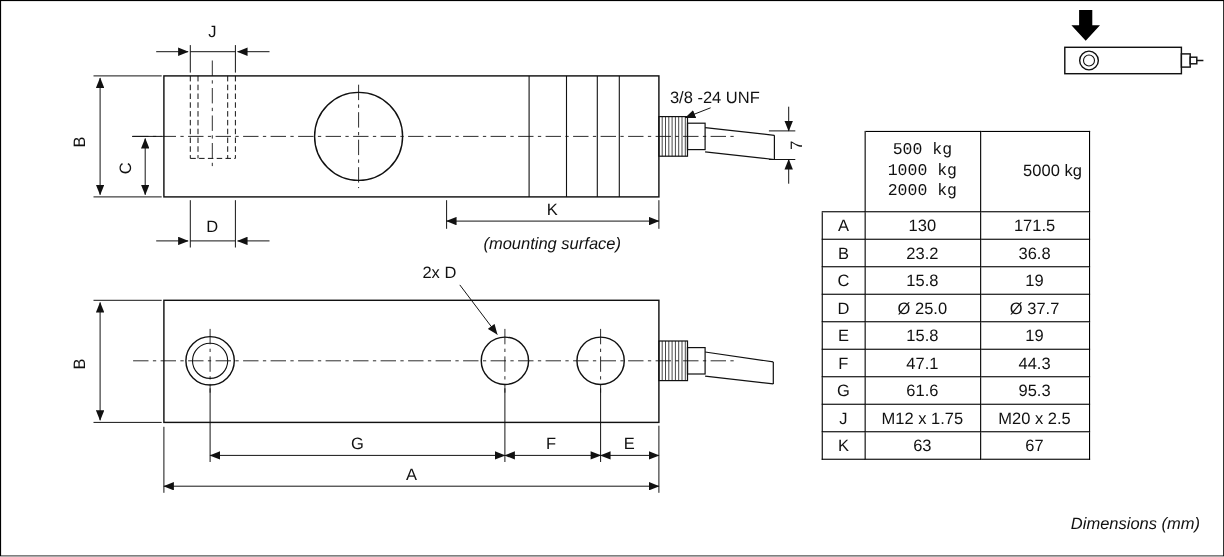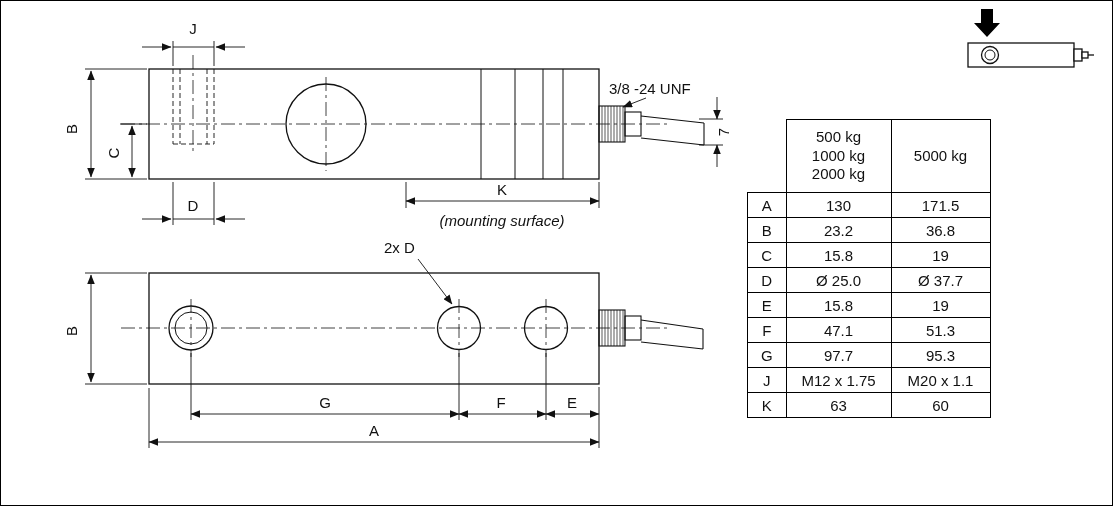--- a/index.html
+++ b/index.html
@@ -20,22 +20,22 @@
     border-collapse:collapse; font-size:15px;
     background:#fff;
   }
   table.dims th, table.dims td {
     border:1px solid #000; text-align:center; vertical-align:middle;
     font-weight:400; padding:1px 6px; height:22px;
   }
   table.dims th.corner { border-top:none; border-left:none; }
   table.dims th.hdr { white-space:pre-line; height:70px; line-height:1.25; }
   table.dims .lblcol { width:26px; }
-  table.dims .c1 { width:92px; }
-  table.dims .c2 { width:86px; }
+  table.dims .c1 { width:92px;font-family:Liberation Mono, monospace; }
+  table.dims .c2 { width:86px;text-align:right; }
   .dims-note {
     position:absolute; left:930px; top:467px; width:160px;
     text-align:right; font-style:italic; font-size:15px;
   }
   .icon-wrap { position:absolute; left:955px; top:4px; }
 </style>
 </head>
 <body>
 
 <div class="page">
@@ -242,34 +242,35 @@
           <td>Ø 37.7</td>
         </tr>
       <tr>
           <td>E</td>
           <td>15.8</td>
           <td>19</td>
         </tr>
       <tr>
           <td>F</td>
           <td>47.1</td>
-          <td>51.3</td>
+          <td>44.3</td>
         </tr>
       <tr>
           <td>G</td>
-          <td>97.7</td>
+          <td>61.6</td>
           <td>95.3</td>
         </tr>
       <tr>
           <td>J</td>
           <td>M12 x 1.75</td>
-          <td>M20 x 1.1</td>
+          <td>M20 x 2.5</td>
         </tr>
       <tr>
           <td>K</td>
           <td>63</td>
-          <td>60</td>
+          <td>67</td>
         </tr>
     </tbody>
   </table>
 
+  <div class="dims-note">Dimensions (mm)</div>
 
 </div>
 
 </body></html>

